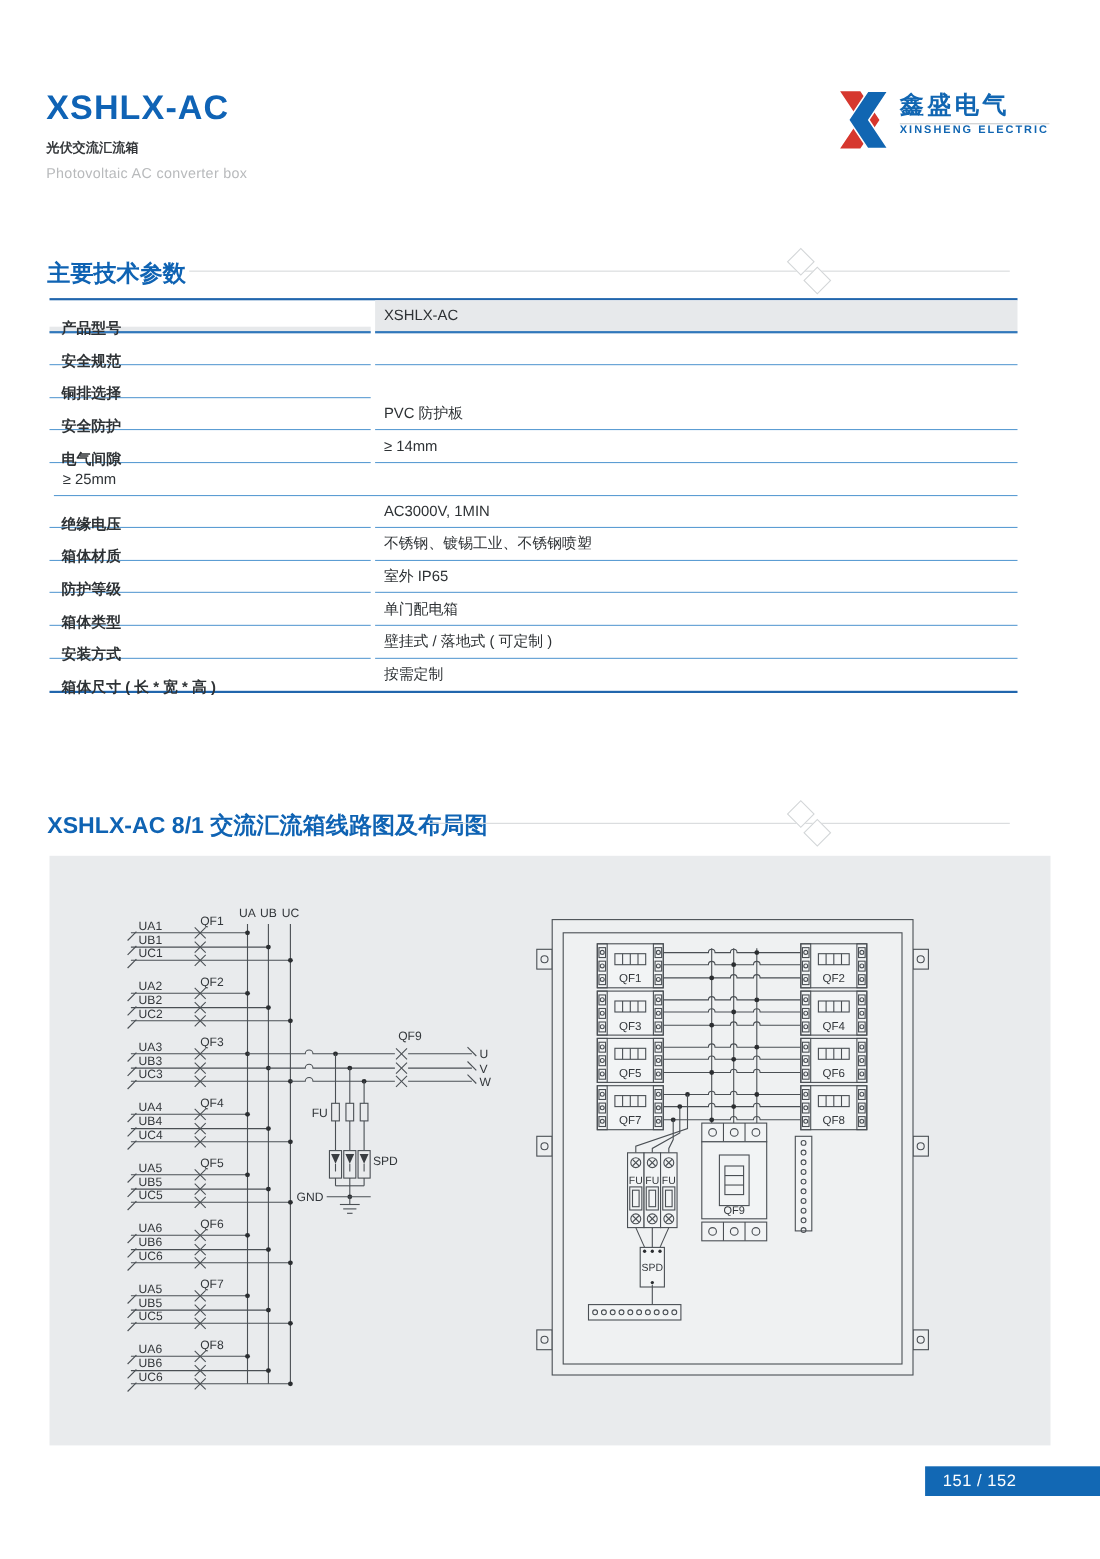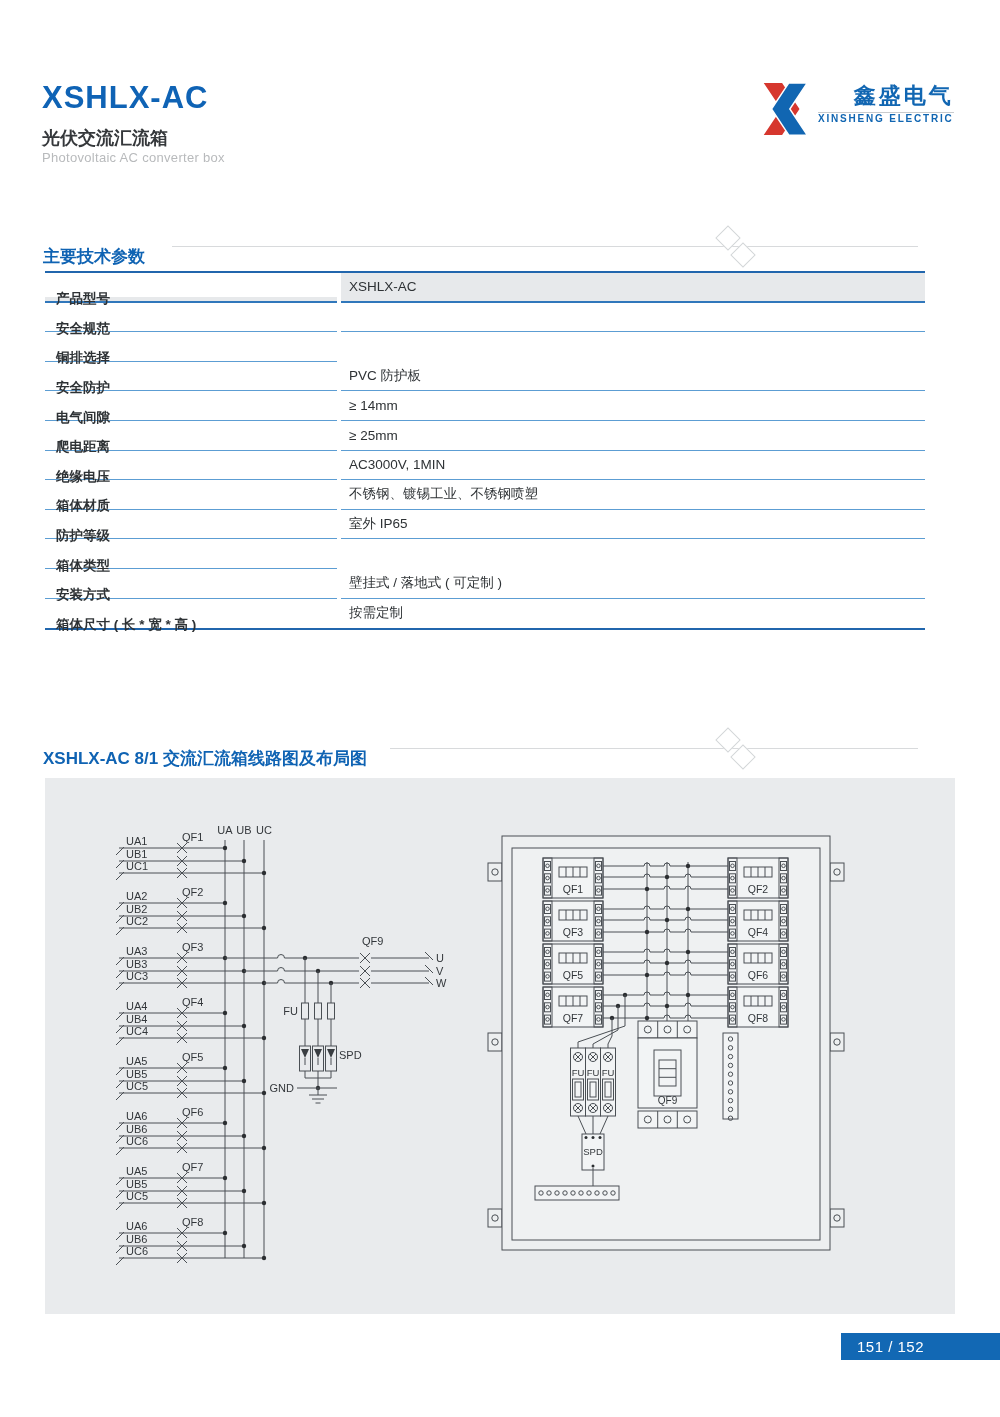--- a/index.html
+++ b/index.html
@@ -1,30 +1,30 @@
 <!DOCTYPE html>
 <html><head>
 <meta charset="utf-8">
 <style>
   html,body{margin:0;padding:0;background:#fff;}
   .page{position:relative;width:1000px;height:1417px;background:#fff;overflow:hidden;
         font-family:"Liberation Sans","DejaVu Sans",sans-serif;}
   
   .model-title{position:absolute;left:42px;top:80px;font-size:31px;font-weight:800;
                color:#0f63b5;letter-spacing:1px;}
-  .product-zh{position:absolute;left:42px;top:126px;font-size:18px;font-weight:700;color:#35383b;}
+  .product-zh{position:absolute;left:42px;top:126px;font-size:12px;font-weight:700;color:#35383b;}
   .product-en{position:absolute;left:42px;top:150px;font-size:13px;color:#b8babc;letter-spacing:.3px;}
   .logo{position:absolute;left:756px;top:78px;width:210px;height:66px;}
   .logo-mark{position:absolute;left:0;top:0;}
-  .logo-text{position:absolute;left:62px;top:6px;text-align:right;}
+  .logo-text{position:absolute;left:62px;top:6px;}
   .logo-zh{font-size:22px;font-weight:800;color:#1166b2;letter-spacing:3px;line-height:24px;}
   .logo-en{font-size:10px;font-weight:700;color:#1166b2;letter-spacing:1.8px;margin-top:3px;
            border-top:1px solid #c9cbcd;padding-top:0;display:inline-block;}
   
-  .sec-title{position:absolute;font-size:17px;font-weight:700;color:#0f63b3;margin-top:11px;}
+  .sec-title{position:absolute;font-size:21px;font-weight:700;color:#0f63b3;}
   .sec-line{position:absolute;height:1px;background:#d8dadc;z-index:1;}
   .dm{position:absolute;width:18px;height:18px;border:1.5px solid #d3d6d8;background:#fff;
       transform:rotate(45deg);box-sizing:border-box;z-index:2;}
   
   .ptable{position:absolute;left:45px;top:271px;width:880px;
           border-top:2px solid #2166ad;border-bottom:2px solid #2166ad;}
   .t-row{display:flex;height:29.6px;}
   .t-cell{box-sizing:border-box;display:flex;align-items:center;font-size:13.5px;color:#2e3235;}
   .t-label{width:292px;padding-left:11px;font-weight:700;border-bottom:1px solid #5c9dd3;margin-top:24px;}
   .t-gap{width:4px;}
@@ -83,21 +83,20 @@
       <div class="t-cell t-label">安全防护</div>
         <div class="t-gap"></div>
       <div class="t-cell t-value">PVC 防护板</div>
     </div>
     <div class="t-row">
       <div class="t-cell t-label">电气间隙</div>
         <div class="t-gap"></div>
       <div class="t-cell t-value">≥ 14mm</div>
     </div>
     <div class="t-row">
-      <div class="t-cell t-label">爬电距离</div>
         <div class="t-gap"></div>
       <div class="t-cell t-value">≥ 25mm</div>
     </div>
     <div class="t-row">
       <div class="t-cell t-label">绝缘电压</div>
         <div class="t-gap"></div>
       <div class="t-cell t-value">AC3000V, 1MIN</div>
     </div>
     <div class="t-row">
       <div class="t-cell t-label">箱体材质</div>
@@ -105,20 +104,21 @@
       <div class="t-cell t-value">不锈钢、镀锡工业、不锈钢喷塑</div>
     </div>
     <div class="t-row">
       <div class="t-cell t-label">防护等级</div>
         <div class="t-gap"></div>
       <div class="t-cell t-value">室外 IP65</div>
     </div>
     <div class="t-row">
       <div class="t-cell t-label">箱体类型</div>
         <div class="t-gap"></div>
+      <div class="t-cell t-value">单门配电箱</div>
     </div>
     <div class="t-row">
       <div class="t-cell t-label">安装方式</div>
         <div class="t-gap"></div>
       <div class="t-cell t-value">壁挂式 / 落地式 ( 可定制 )</div>
     </div>
     <div class="t-row">
       <div class="t-cell t-label">箱体尺寸 ( 长 * 宽 * 高 )</div>
         <div class="t-gap"></div>
       <div class="t-cell t-value">按需定制</div>

